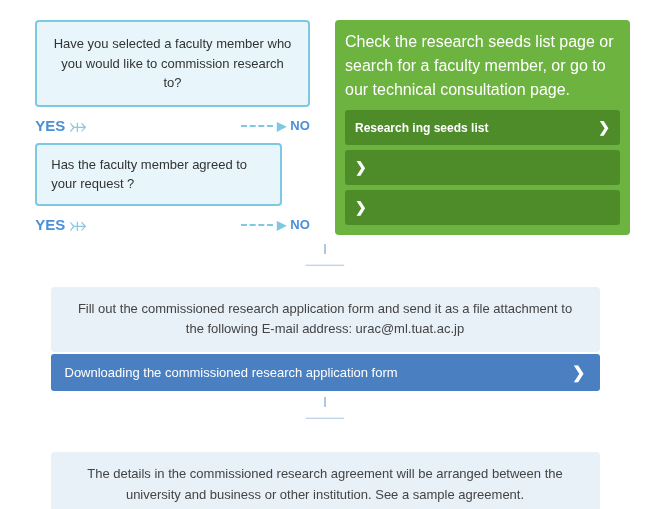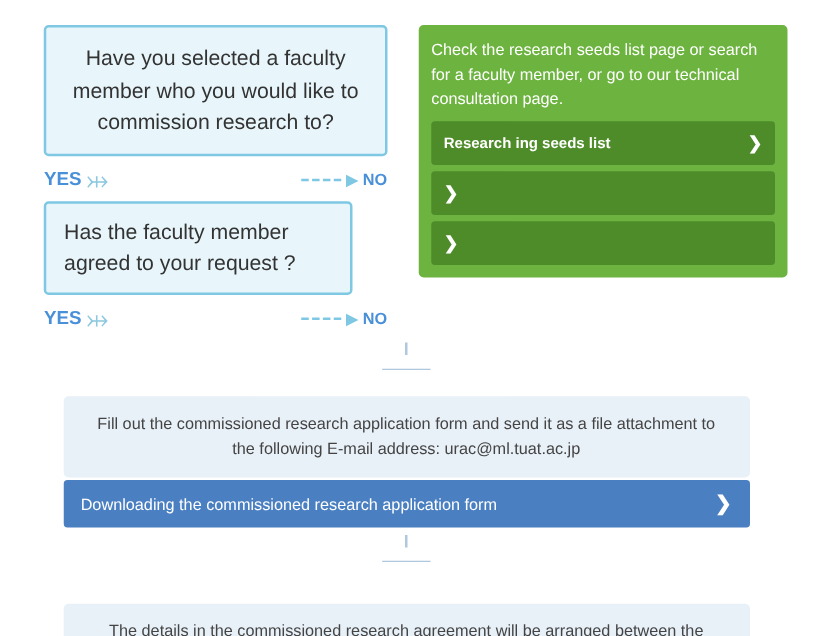--- a/index.html
+++ b/index.html
@@ -43,40 +43,40 @@
       width: 50%;
       padding-left: 10px;
     }
 
     .box-question {
       background: #e8f6fb;
       border: 2px solid #7ec8e3;
       border-radius: 4px;
       padding: 12px 16px;
       text-align: center;
-      font-size: 17px;
+      font-size: 13px;
       color: #333;
       width: 90%;
       line-height: 1.5;
     }
 
     
     .green-panel {
       background: #6db33f;
       border-radius: 4px;
       padding: 10px 10px;
       width: 100%;
       color: #fff;
       font-size: 12px;
       line-height: 1.5;
     }
 
     .green-panel p {
       margin-bottom: 8px;
-      font-size: 13px;
+      font-size: 16px;
     }
 
     .green-link-btn {
       display: flex;
       align-items: center;
       justify-content: space-between;
       background: #4e8c2a;
       border-radius: 3px;
       padding: 7px 10px;
       margin-bottom: 5px;

